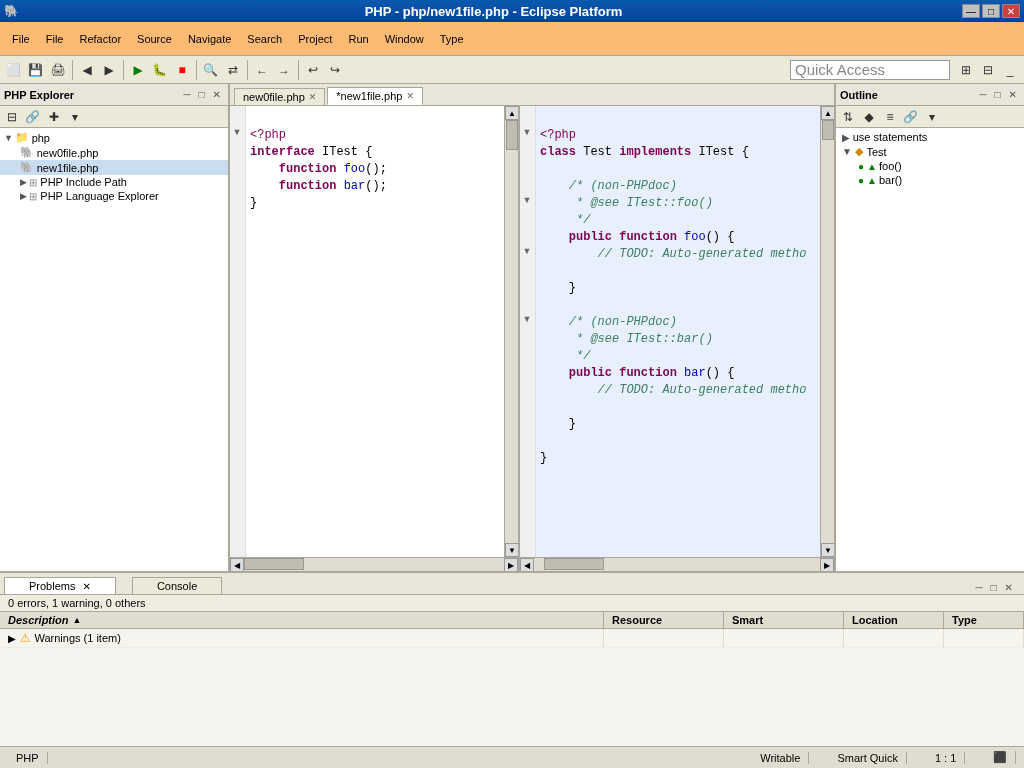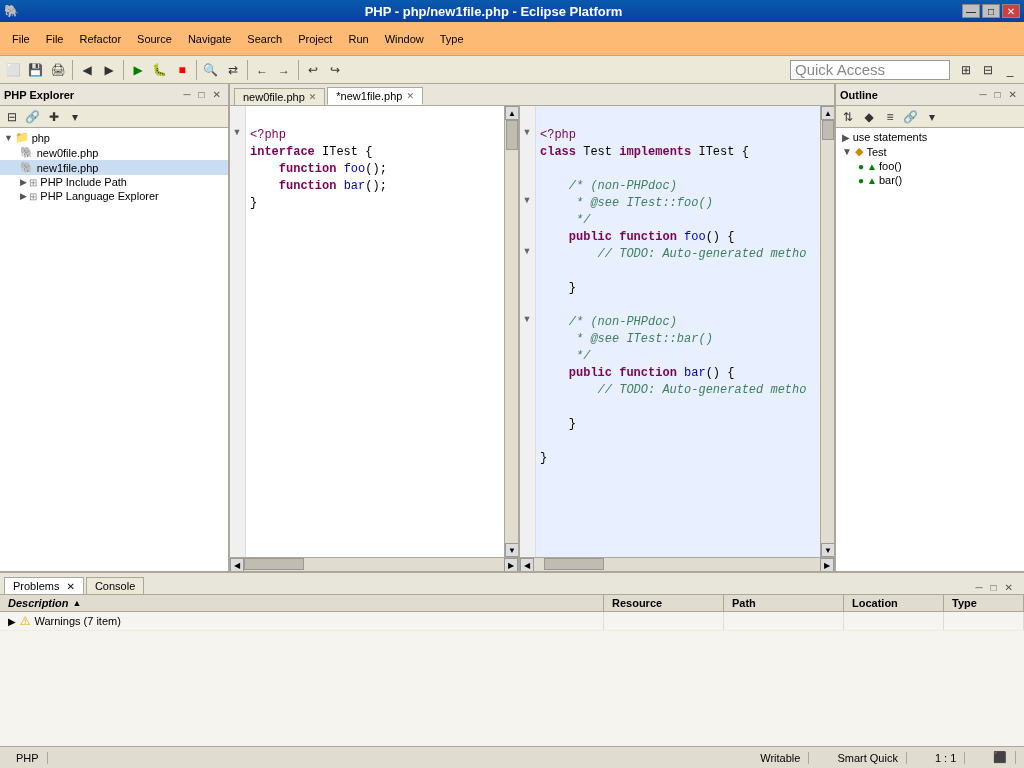--- a/index.html
+++ b/index.html
@@ -58,21 +58,21 @@
     .cmt { color: #3f7f5f; font-style: italic; }
     .tag { color: #7f0055; }
 
     
     #right-panel { width: 190px; background: #f5f4ee; border-left: 2px solid #aca899; display: flex; flex-direction: column; }
     .outline-tree { flex: 1; background: white; overflow-y: auto; padding: 2px; }
 
     
     #bottom-panel { height: 175px; background: #f5f4ee; border-top: 2px solid #aca899; display: flex; flex-direction: column; }
     .bottom-tabs-row { height: 22px; background: #e8e6da; display: flex; align-items: flex-end; padding: 0 4px; border-bottom: 1px solid #aca899; justify-content: space-between; }
-    .bottom-tab { padding: 2px 8px; font-size: 11px; border: 1px solid #aca899; background: #ece9d8; cursor: pointer; margin-right: 2px; border-bottom: none; }
+    .bottom-tab { padding: 2px 24px; font-size: 11px; border: 1px solid #aca899; background: #ece9d8; cursor: pointer; margin-right: 16px; border-bottom: none; }
     .bottom-tab.active { background: white; }
     .problems-area { flex: 1; overflow: hidden; display: flex; flex-direction: column; }
     .problems-status { padding: 2px 8px; font-size: 11px; color: #000; border-bottom: 1px solid #aca899; background: #f0ede0; }
     .problems-table { flex: 1; overflow: hidden; }
     .table-header { display: flex; background: #e0ddd0; border-bottom: 1px solid #aca899; }
     .table-col { padding: 2px 8px; font-size: 11px; font-weight: bold; border-right: 1px solid #aca899; flex-shrink: 0; display: flex; align-items: center; gap: 4px; }
     .table-col.desc { flex: 1; font-style: italic; }
     .table-col.resource { width: 120px; }
     .table-col.path { width: 120px; }
     .table-col.location { width: 100px; }
@@ -356,44 +356,47 @@
             <span>Console</span>
           </div>
         </div>
         <div style="display:flex; gap:2px; margin-right:4px;">
           <span class="panel-btn">─</span>
           <span class="panel-btn">□</span>
           <span class="panel-btn">✕</span>
         </div>
       </div>
       <div class="problems-area">
+        <div class="problems-status">
+          <span>0 errors, 1 warning, 0 others</span>
+        </div>
         <div class="problems-table">
           <div class="table-header">
             <div class="table-col desc">
               <span>Description</span>
               <span style="font-size:9px;">▲</span>
             </div>
             <div class="table-col resource">
               <span>Resource</span>
             </div>
             <div class="table-col path">
-              <span>Path</span>
+              <span>Smart</span>
             </div>
             <div class="table-col location">
               <span>Location</span>
             </div>
             <div class="table-col type">
               <span>Type</span>
             </div>
           </div>
           <div class="table-row-item">
             <div class="table-cell desc">
               <span style="font-size:10px; cursor:pointer;">▶</span>
               <span style="color:#e8a000; font-size:12px;">⚠</span>
-              <span>Warnings (7 item)</span>
+              <span>Warnings (1 item)</span>
             </div>
             <div class="table-cell resource"></div>
             <div class="table-cell path"></div>
             <div class="table-cell location"></div>
             <div class="table-cell type"></div>
           </div>
         </div>
       </div>
     </div>
 

